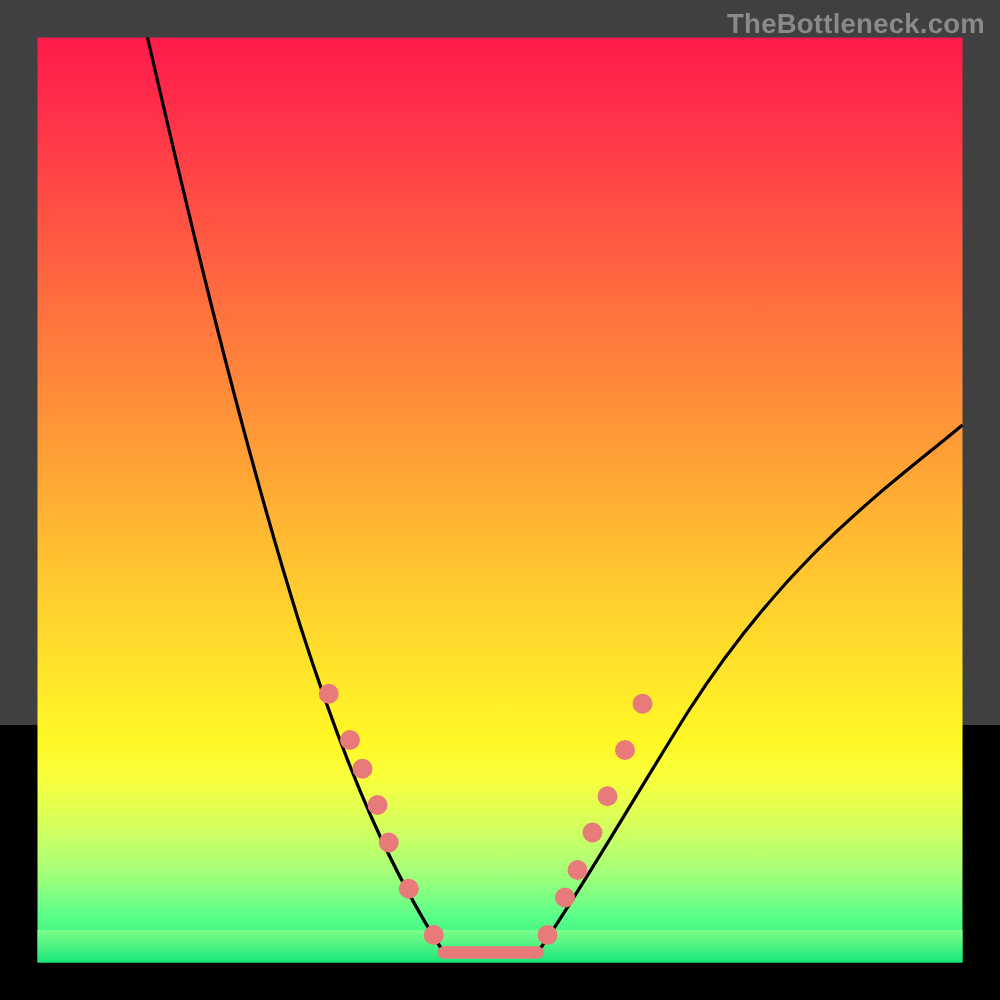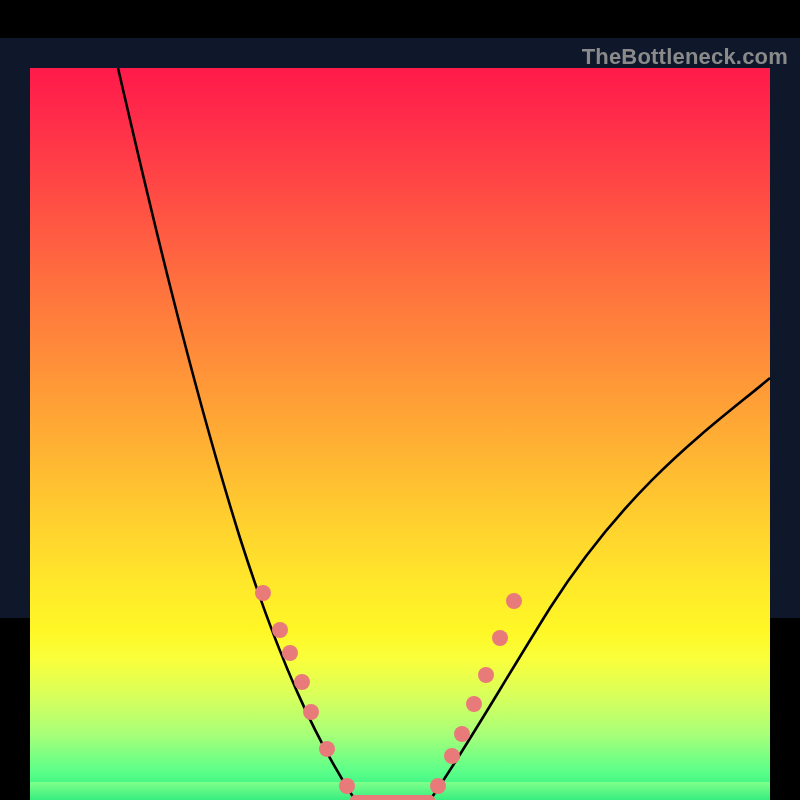--- a/index.html
+++ b/index.html
@@ -8,22 +8,21 @@
     width: 800px;
     height: 800px;
     background: #000;
     overflow: hidden;
     font-family: Arial, Helvetica, sans-serif;
   }
   .frame {
     position: relative;
     width: 800px;
     height: 580px;
-    background: #0f172a;
-    margin-top: 38px;
+    background: #404040;
   }
   .plot {
     position: absolute;
     left: 30px;
     top: 30px;
     width: 740px;
     height: 740px;
     background: linear-gradient(
       to bottom,
       #ff1a4a 0%,

